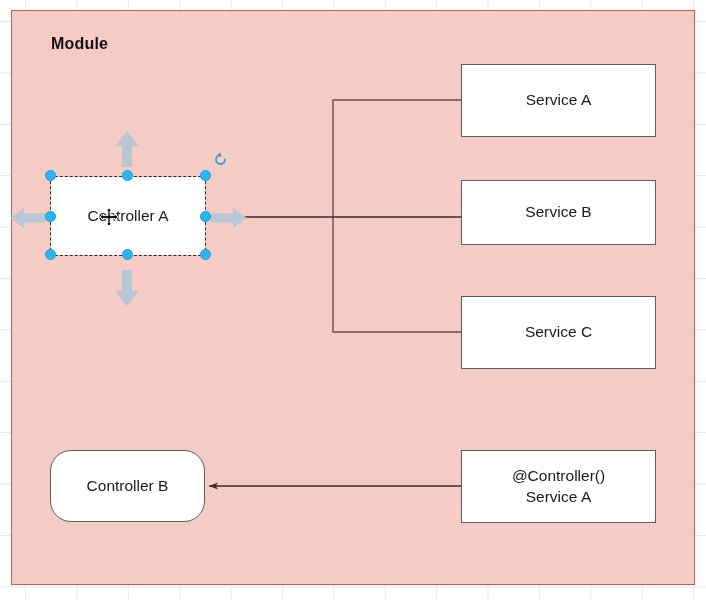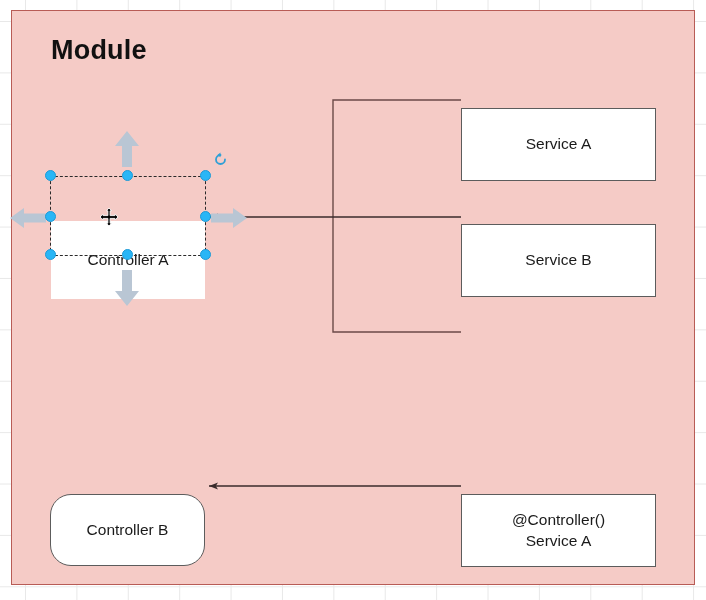--- a/index.html
+++ b/index.html
@@ -32,46 +32,45 @@
     width: 684px;
     height: 575px;
     background: #f5cbc6;
     border: 1px solid #b85c56;
     box-sizing: border-box;
   }
   .module-title {
     position: absolute;
     left: 51px;
     top: 35px;
-    font-size: 27px;
+    font-size: 16px;
     font-weight: bold;
     color: #111111;
     letter-spacing: .2px;
     white-space: nowrap;
   }
 
   
   .node {
     position: absolute;
     background: #ffffff;
     border: 1px solid #5c5c5c;
     box-sizing: border-box;
     display: flex;
     align-items: center;
     justify-content: center;
     text-align: center;
     font-size: 15.5px;
     color: #1a1a1a;
     line-height: 1.35;
     white-space: pre-line;
-    margin-top: 44px;
   }
 
   #node-service-a  { left: 461px; top: 64px;  width: 195px; height: 73px; }
-  #node-service-b  { left: 461px; top: 180px; width: 195px; height: 73px; }
+  #node-service-b  { left: 461px; top: 180px; width: 195px; height: 65px; }
   #node-service-c  { left: 461px; top: 296px; width: 195px; height: 73px; }
   #node-injectable { left: 461px; top: 450px; width: 195px; height: 73px; }
   #node-controller-b { left: 50px; top: 450px; width: 155px; height: 72px; border-radius: 21px; }
 
   
   #node-controller-a {
     left: 51px;
     top: 177px;
     width: 154px;
     height: 78px;
@@ -151,20 +150,21 @@
 
     <path d="M 461 217 L 209 217" fill="none" stroke="#3a2b2b" stroke-width="1.4" marker-end="url(#arrowhead)"></path>
 
     <path d="M 461 486 L 209 486" fill="none" stroke="#3a2b2b" stroke-width="1.4" marker-end="url(#arrowhead)"></path>
   </svg>
 
   <div class="node" id="node-service-a">Service A</div>
 
   <div class="node" id="node-service-b">Service B</div>
 
+  <div class="node" id="node-service-c">Service C</div>
 
   <div class="node" id="node-injectable">@Controller()
 Service A</div>
 
   <div class="node" id="node-controller-b">Controller B</div>
 
   <div class="node" id="node-controller-a">Controller A</div>
 
   <div class="sel-outline"></div>
 

